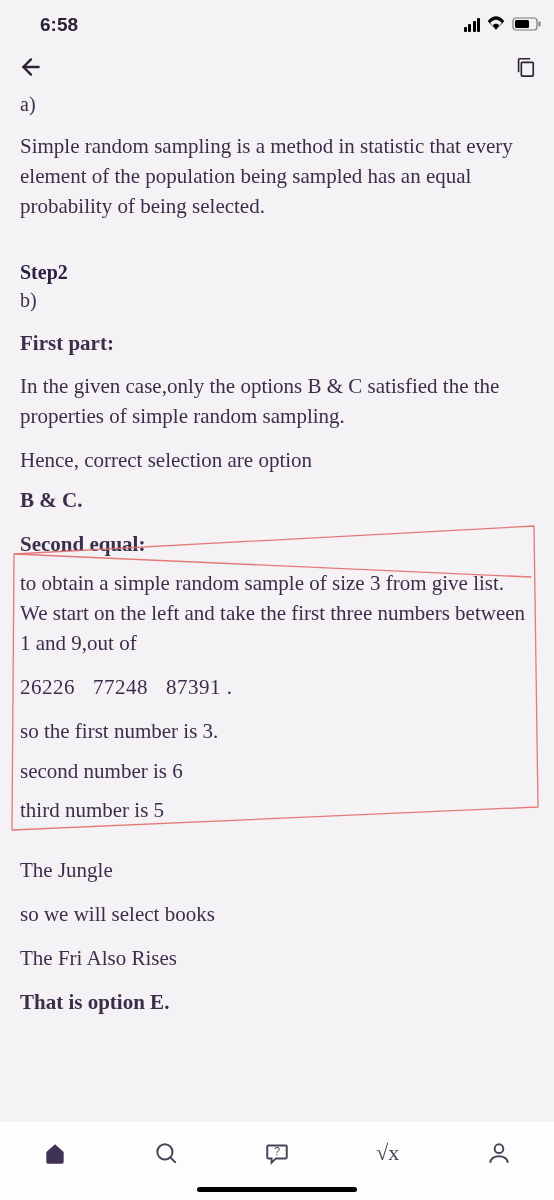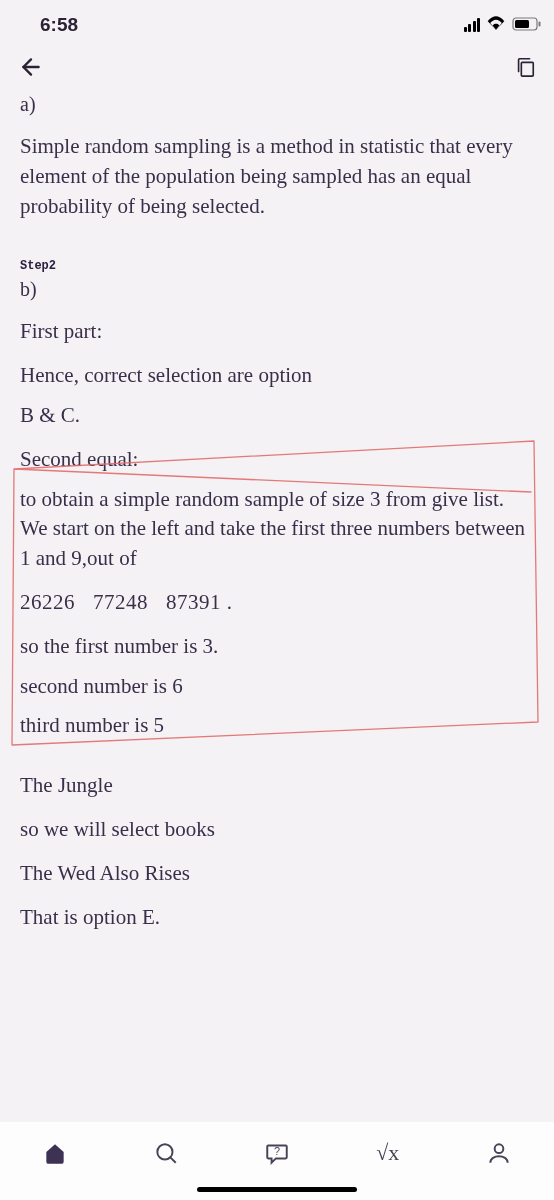--- a/index.html
+++ b/index.html
@@ -64,30 +64,29 @@
     .label-a {
       margin-bottom: 14px;
       font-size: 20px;
     }
     .para {
       margin-bottom: 32px;
     }
     .step2 {
       margin-top: 36px;
       font-weight: bold;
-      font-size: 12px;
+      font-size: 20px;
       color: #2a2040;
-      font-family: Liberation Mono, monospace;
     }
     .label-b {
       font-size: 20px;
       margin-bottom: 14px;
     }
     .bold {
-      font-weight: normal;
+      font-weight: bold;
     }
     .section {
       margin-bottom: 14px;
     }
     .line {
       margin-bottom: 10px;
     }
     .numbers {
       letter-spacing: 0.5px;
     }
@@ -190,41 +189,42 @@
 </div>
 
 <div class="content">
   <div class="label-a">a)</div>
   <div class="para">Simple random sampling is a method in statistic  that every element of the population being sampled has an equal  probability of being selected.</div>
 
   <div class="step2">Step2</div>
   <div class="label-b">b)</div>
 
   <div class="section bold">First part:</div>
+  <div class="section">In the given case,only the options B &amp; C satisfied the the properties of simple random sampling.</div>
   <div class="line">Hence, correct selection are option</div>
   <div class="section bold">B &amp; C.</div>
 
   <div class="annotate-box">
     <svg class="red-annotation" style="top:-8px; left:-14px; width:540px; height:320px;" viewBox="0 0 540 320">
       <path d="M 8 32 L 528 4 L 532 285 L 6 308 L 8 32 Z M 8 32 L 525 55" fill="none" stroke="#e36a6a" stroke-width="1.3" stroke-linecap="round" stroke-linejoin="round" opacity="0.9"></path>
     </svg>
     <div class="section bold" style="margin-bottom:10px;">Second equal:</div>
     <div class="section">to obtain a simple random sample of size 3 from give list. We start on the left and take the first three numbers between 1 and 9,out of</div>
     <div class="section numbers">
       <span>26226</span><span>77248</span><span>87391  .</span>
     </div>
     <div class="line">so the first number is  3.</div>
     <div class="line">second number is 6</div>
     <div class="line">third number is 5</div>
   </div>
 
   <div class="books">
     <div class="line">The Jungle</div>
     <div class="line">so we will select books</div>
-    <div class="line">The Wed Also Rises</div>
+    <div class="line">The Fri Also Rises</div>
     <div class="line bold">That is option E.</div>
   </div>
 </div>
 
 <div class="bottom-nav">
   <div class="nav-item home-nav">
     <svg viewBox="0 0 24 24">
         <path d="M4 11 L12 4 L20 11 V20 a2 2 0 0 1 -2 2 H6 a2 2 0 0 1 -2 -2 Z"></path>
       </svg>
   </div>

